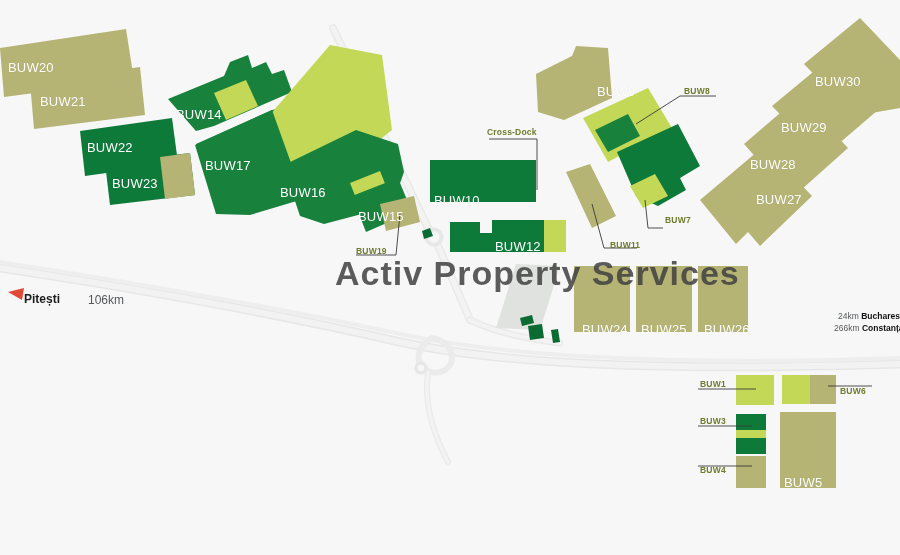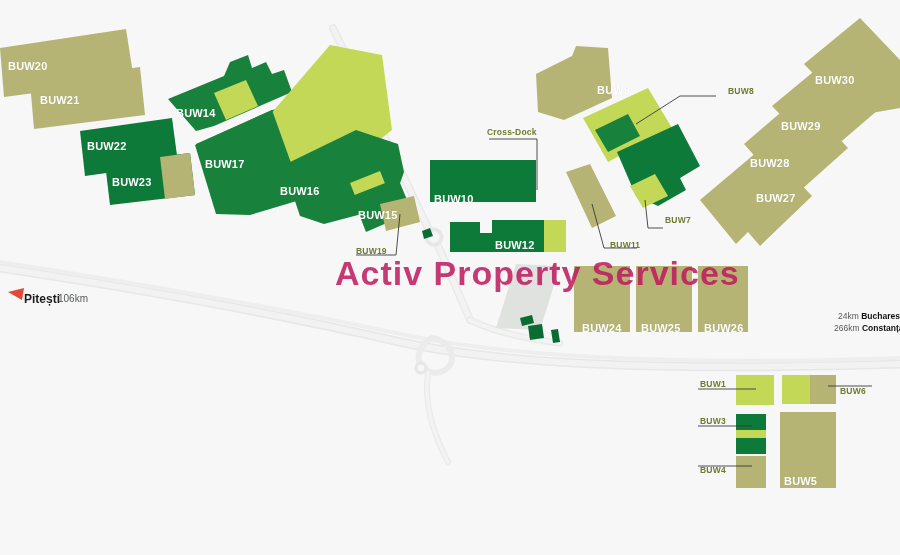--- a/index.html
+++ b/index.html
@@ -14,22 +14,22 @@
     height:555px;
     background:#f7f7f7;
     overflow:hidden;
   }
   .layer{position:absolute;left:0;top:0;width:900px;height:555px;}
   svg.layer{display:block;}
 
   
   .bld-label{
     position:absolute;
-    font-size:11px;
-    font-weight:bold;
+    font-size:13px;
+    font-weight:normal;
     color:#ffffff;
     letter-spacing:0.2px;
     white-space:nowrap;
     pointer-events:none;
     text-shadow:0 0 1px rgba(0,0,0,.12);
   }
   .callout-label{
     position:absolute;
     font-size:8.5px;
     font-weight:bold;
@@ -41,39 +41,40 @@
   
   .city-name{
     position:absolute;
     font-size:12px;
     font-weight:bold;
     color:#1c1c1c;
     white-space:nowrap;
   }
   .city-dist{
     position:absolute;
-    font-size:10px;
+    font-size:12px;
     font-weight:normal;
     color:#55585a;
     white-space:nowrap;
+    margin-left:30px;
   }
   .dist-row{
     position:absolute;
     font-size:8.5px;
     white-space:nowrap;
     color:#1c1c1c;
   }
   .dist-row .km{color:#55585a;font-weight:normal;}
   .dist-row .nm{font-weight:bold;color:#111;}
 
   .watermark{
     position:absolute;
     font-size:34px;
     font-weight:bold;
-    color:#be185d;
+    color:#404040;
     opacity:.85;
     letter-spacing:1px;
     white-space:nowrap;
     pointer-events:none;
     mix-blend-mode:normal;
   }
 </style>
 </head>
 <body>
 
@@ -226,21 +227,21 @@
     <div class="bld-label" style="left:582px;top:322px;">BUW24</div>
     <div class="bld-label" style="left:641px;top:322px;">BUW25</div>
     <div class="bld-label" style="left:704px;top:322px;">BUW26</div>
     <div class="bld-label" style="left:712px;top:192px;margin-left:44px;">BUW27</div>
     <div class="bld-label" style="left:750px;top:157px;">BUW28</div>
     <div class="bld-label" style="left:781px;top:120px;">BUW29</div>
     <div class="bld-label" style="left:815px;top:74px;">BUW30</div>
     <div class="bld-label" style="left:784px;top:475px;">BUW5</div>
 
     <div class="callout-label" style="left:356px;top:246px;">BUW19</div>
-    <div class="callout-label" style="left:684px;top:86px;margin-left:44px;">BUW8</div>
+    <div class="callout-label" style="left:684px;top:86px;">BUW8</div>
     <div class="callout-label" style="left:665px;top:215px;">BUW7</div>
     <div class="callout-label" style="left:610px;top:240px;">BUW11</div>
     <div class="callout-label" style="left:700px;top:379px;">BUW1</div>
     <div class="callout-label" style="left:840px;top:386px;">BUW6</div>
     <div class="callout-label" style="left:700px;top:416px;">BUW3</div>
     <div class="callout-label" style="left:700px;top:465px;">BUW4</div>
     <div class="callout-label" style="left:487px;top:127px;">Cross-Dock</div>
 
     <div class="city-name" style="left:24px;top:292px;">Pitești</div>
     <div class="city-dist" style="left:58px;top:293px;">106km</div>

